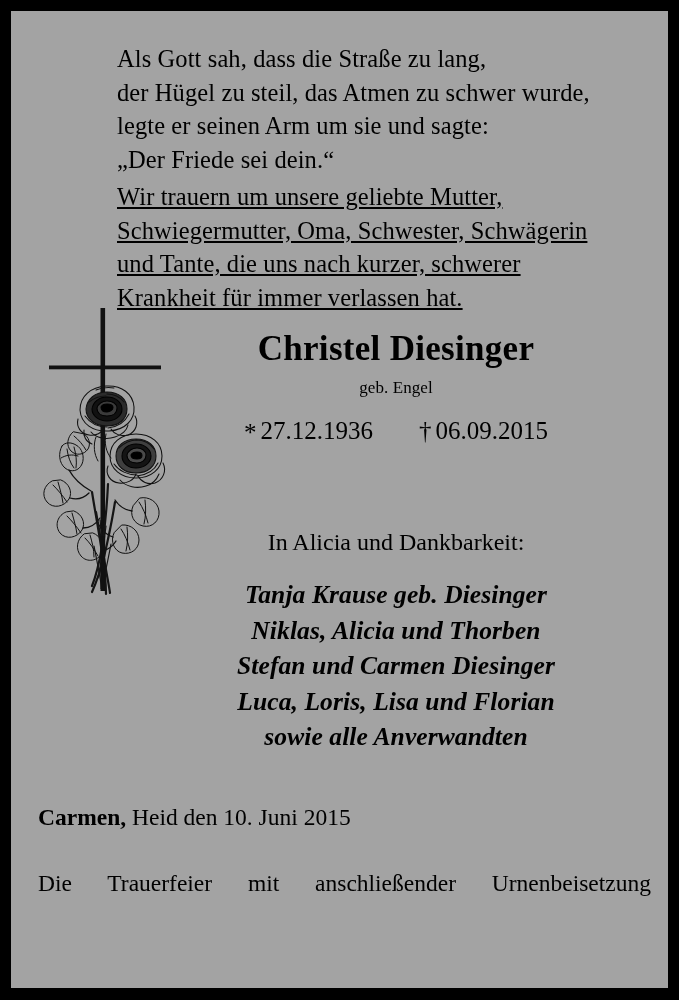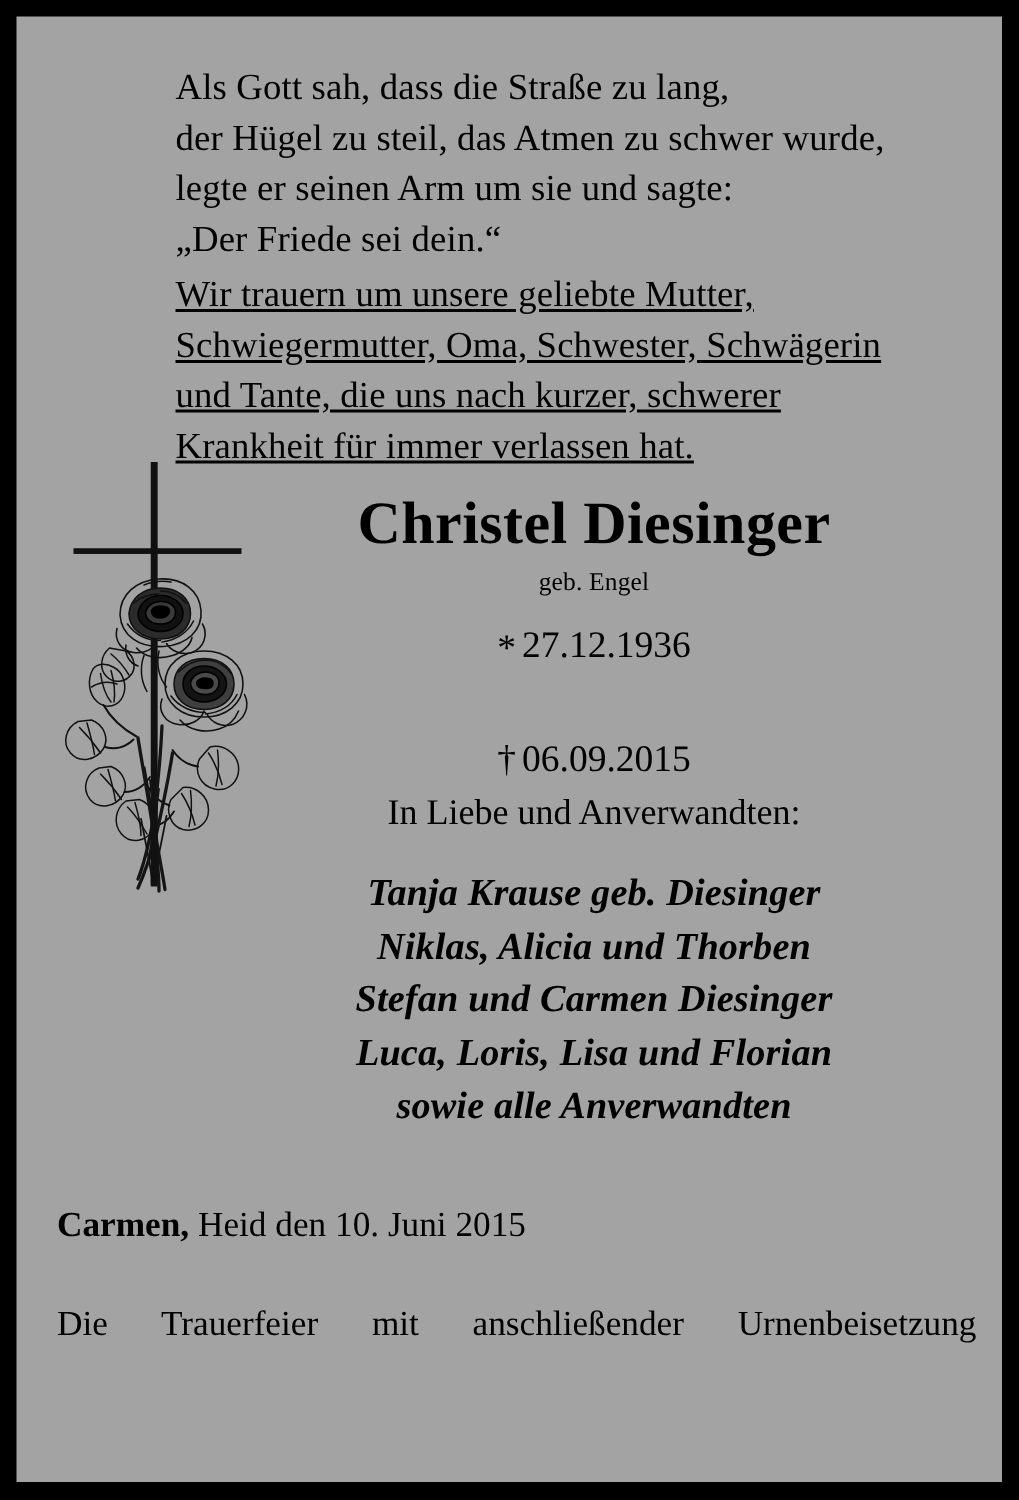--- a/index.html
+++ b/index.html
@@ -59,39 +59,38 @@
 
   
   .name-block {
     position: absolute;
     left: 150px;
     top: 316px;
     width: 470px;
     text-align: center;
   }
   .deceased-name {
-    font-size: 40px;
+    font-size: 35px;
     font-weight: bold;
     line-height: 44px;
     letter-spacing: 0.3px;
   }
   .maiden-name {
     font-size: 17px;
     line-height: 30px;
     margin-top: 2px;
     letter-spacing: 0.1px;
   }
   .dates {
     margin-top: 13px;
     font-size: 25px;
     line-height: 30px;
     display: flex;
     justify-content: center;
     gap: 46px;
-    flex-direction: column;
   }
   .dates .date-item {
     white-space: nowrap;
   }
   .sym {
     display: inline-block;
     margin-right: 4px;
   }
   .sym-born {
     font-size: 25px;
@@ -301,21 +300,21 @@
 
     <div class="name-block">
       <div class="deceased-name">Christel Diesinger</div>
       <div class="maiden-name">geb. Engel</div>
       <div class="dates">
         <span class="date-item"><span class="sym sym-born">*</span><span>27.12.1936</span></span>
         <span class="date-item"><span class="sym sym-died">†</span><span>06.09.2015</span></span>
       </div>
     </div>
 
-    <div class="dedication">In Liebe und Anverwandten:</div>
+    <div class="dedication">In Alicia und Dankbarkeit:</div>
 
     <div class="survivors">Tanja Krause geb. Diesinger
 Niklas, Alicia und Thorben
 Stefan und Carmen Diesinger
 Luca, Loris, Lisa und Florian
 sowie alle Anverwandten</div>
 
     <div class="place-line"><span class="place">Carmen,</span><span> Heid den 10. Juni 2015</span></div>
 
     <div class="ceremony">

